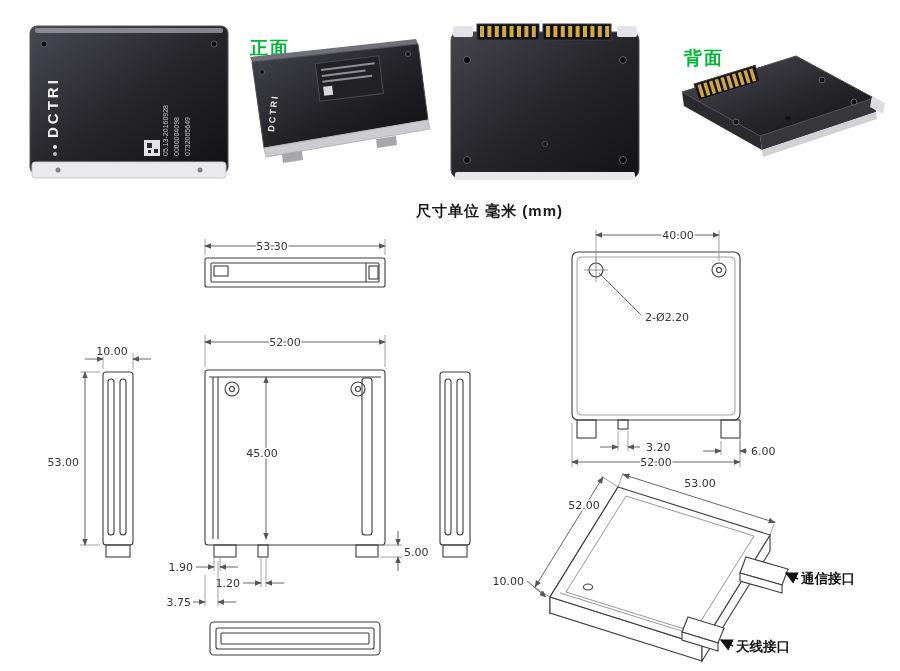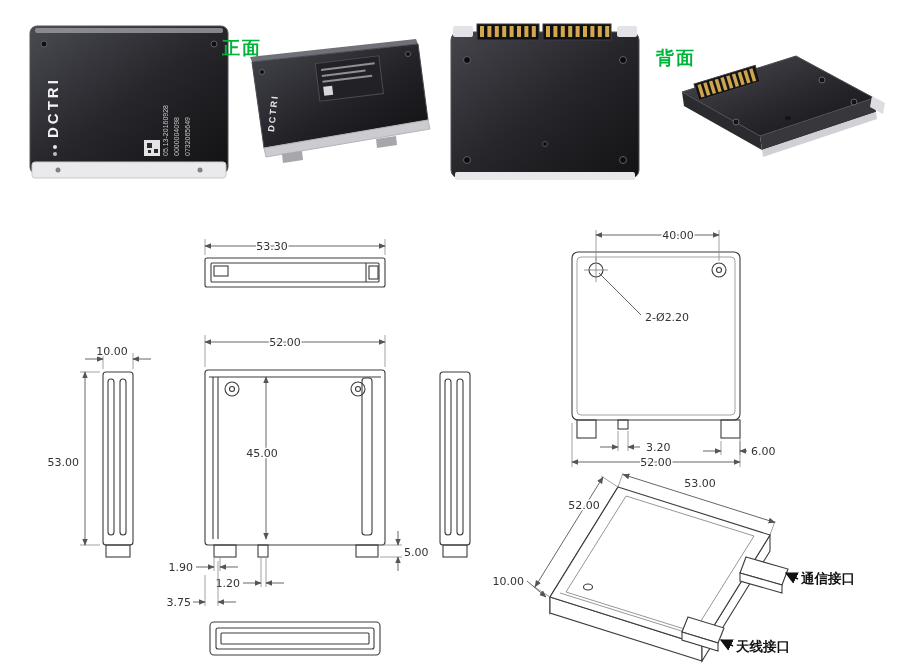--- a/index.html
+++ b/index.html
@@ -1,19 +1,19 @@
 <!DOCTYPE html>
 <html><head>
 <meta charset="utf-8">
 <style>
   html,body { margin:0; padding:0; background:#fff; }
   .page { position:relative; width:900px; height:671px; background:#fff; overflow:hidden;
           font-family:"Liberation Sans", sans-serif; }
   .photo { position:absolute; }
-  .cn-label { position:absolute; font-weight:bold; font-size:18px; color:#00b43a; letter-spacing:2px; }
+  .cn-label { position:absolute; font-weight:bold; font-size:18px; color:#00b43a; letter-spacing:2px;margin-left:28px; }
   .units-note { position:absolute; left:416px; top:202px; font-weight:bold; font-size:15px;
                 color:#1a1a1a; letter-spacing:1px; }
   .drawings { position:absolute; left:0; top:225px; }
   .obj  { fill:none; stroke:#3c3c3c; stroke-width:1.1; }
   .objf { fill:#ffffff; stroke:#3c3c3c; stroke-width:1.1; }
   .thin { fill:none; stroke:#6a6a6a; stroke-width:0.7; }
   .ext  { fill:none; stroke:#8a8a8a; stroke-width:0.8; }
   .dim  { fill:none; stroke:#555555; stroke-width:0.9; }
   .dtx  { font:11px "DejaVu Sans", sans-serif; fill:#333;
           paint-order:stroke; stroke:#fff; stroke-width:3px; stroke-linejoin:round; }
@@ -149,20 +149,21 @@
       <rect x="51" y="2" width="3.5" height="13" fill="#cfa44e"></rect>
         <rect x="57" y="2" width="3.5" height="13" fill="#cfa44e"></rect>
     </g>
     <circle cx="174" cy="42" r="3" fill="#141416" stroke="#666"></circle>
     <circle cx="206" cy="64" r="3" fill="#141416" stroke="#666"></circle>
     <circle cx="88" cy="84" r="3" fill="#141416" stroke="#666"></circle>
     <ellipse cx="140" cy="80" rx="3" ry="2" fill="#141416"></ellipse>
     <polygon points="224,58 237,65 235,76 222,69" fill="#dddde1"></polygon>
   </svg>
 
+  <div class="units-note">尺寸单位 毫米 (mm)</div>
 
   <svg class="drawings" width="900" height="446" viewBox="0 0 900 446">
     <defs>
       <marker id="arr" viewBox="0 0 10 10" refX="9" refY="5" markerWidth="8" markerHeight="8" orient="auto-start-reverse">
         <path d="M0,1 L10,5 L0,9 z" fill="#555"></path>
       </marker>
       <marker id="arrB" viewBox="0 0 10 10" refX="9" refY="5" markerWidth="9" markerHeight="9" orient="auto-start-reverse">
         <path d="M0,0 L10,5 L0,10 z" fill="#111"></path>
       </marker>
     </defs>

